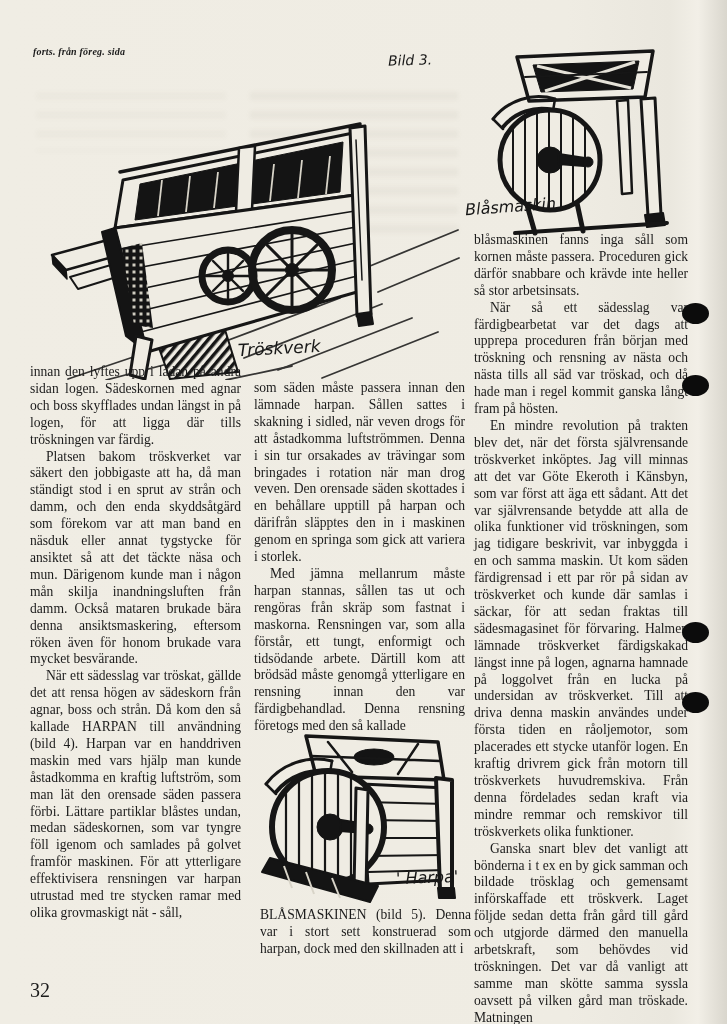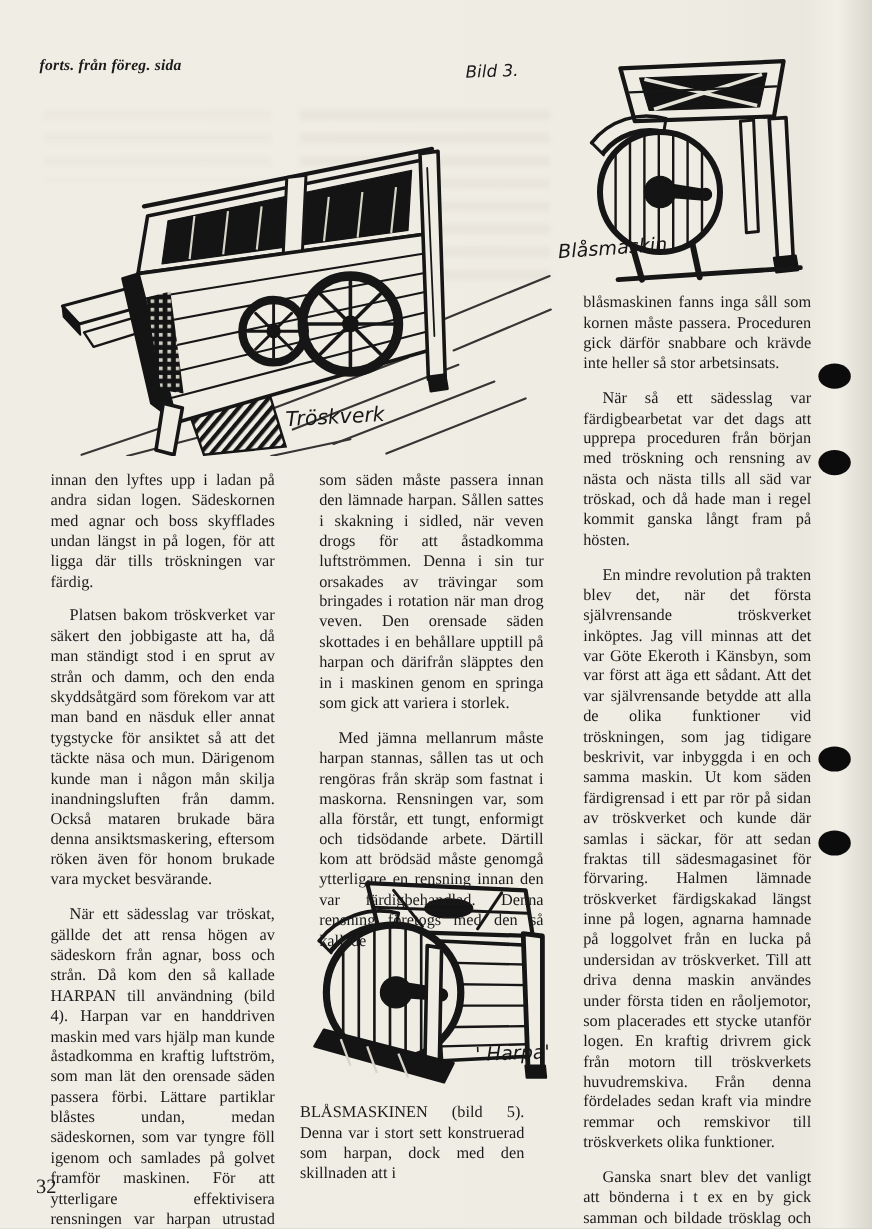--- a/index.html
+++ b/index.html
@@ -5,31 +5,31 @@
   html,body { margin:0; padding:0; background:#888; }
   .page {
     position:relative; width:727px; height:1024px; margin:0 auto;
     background:#efece3;
     background-image:linear-gradient(90deg, #f0ede4 0%, #efece3 78%, #eae7de 92%, #f2efe7 96%, #d9d6cd 100%);
     overflow:hidden;
     font-family:"Liberation Serif", serif;
     color:#1b1b1b;
   }
   .top-note, .bottom-note {
-    font-style:italic; font-weight:bold; font-size:13px; letter-spacing:.2px;
+    font-style:italic; font-weight:bold; font-size:10px; letter-spacing:.2px;
   }
   .top-note { position:absolute; left:33px; top:46px; }
   .col {
     position:absolute; width:211px;
     font-size:13.6px; line-height:16.9px;
     text-align:justify; hyphens:auto; -webkit-hyphens:auto;
   }
-  .col p { margin:12px; }
+  .col p { margin:0; }
   .col p.indent { text-indent:16px; }
-  .page-number { position:absolute; left:30px; top:979px; font-size:17px; }
+  .page-number { position:absolute; left:30px; top:979px; font-size:20px; }
   .figure { position:absolute; }
   .hand {
     position:absolute;
     font-family:"DejaVu Sans", sans-serif; font-style:italic;
     color:#171717; white-space:nowrap;
   }
   .binder-dot {
     position:absolute; width:27px; height:21px;
     background:#0c0c0c; border-radius:50%;
   }
@@ -232,31 +232,31 @@
       <path class="ink-fill" stroke-width="2" d="M14 128 L122 156 L114 172 L6 142 Z"></path>
       <g stroke="#d8d4c8" stroke-width="2">
           <path d="M28 136 L36 158"></path>
           <path d="M50 142 L58 164"></path>
           <path d="M76 148 L84 168"></path>
         </g>
     </svg>
     <div class="hand" style="left:140px; top:138px; font-size:16px; transform:rotate(-2deg);">' Harpa'</div>
   </div>
 
-  <div class="col" style="left:30px; top:380px;">
+  <div class="col" style="left:30px; top:364px;">
     <p>innan den lyftes upp i ladan på andra sidan logen. Sädeskornen med agnar och boss skyfflades undan längst in på logen, för att ligga där tills tröskningen var färdig.</p>
     <p class="indent">Platsen bakom tröskverket var säkert den jobbigaste att ha, då man ständigt stod i en sprut av strån och damm, och den enda skyddsåtgärd som förekom var att man band en näsduk eller annat tygstycke för ansiktet så att det täckte näsa och mun. Därigenom kunde man i någon mån skilja inandningsluften från damm. Också mataren brukade bära denna ansiktsmaskering, eftersom röken även för honom brukade vara mycket besvärande.</p>
     <p class="indent">När ett sädesslag var tröskat, gällde det att rensa högen av sädeskorn från agnar, boss och strån. Då kom den så kallade HARPAN till användning (bild 4). Harpan var en handdriven maskin med vars hjälp man kunde åstadkomma en kraftig luftström, som man lät den orensade säden passera förbi. Lättare partiklar blåstes undan, medan sädeskornen, som var tyngre föll igenom och samlades på golvet framför maskinen. För att ytterligare effektivisera rensningen var harpan utrustad med tre stycken ramar med olika grovmaskigt nät - såll,</p>
   </div>
 
   <div class="col" style="left:254px; top:380px;">
     <p>som säden måste passera innan den lämnade harpan. Sållen sattes i skakning i sidled, när veven drogs för att åstadkomma luftströmmen. Denna i sin tur orsakades av trävingar som bringades i rotation när man drog veven. Den orensade säden skottades i en behållare upptill på harpan och därifrån släpptes den in i maskinen genom en springa som gick att variera i storlek.</p>
     <p class="indent">Med jämna mellanrum måste harpan stannas, sållen tas ut och rengöras från skräp som fastnat i maskorna. Rensningen var, som alla förstår, ett tungt, enformigt och tidsödande arbete. Därtill kom att brödsäd måste genomgå ytterligare en rensning innan den var färdigbehandlad. Denna rensning företogs med den så kallade</p>
   </div>
-  <div class="col" style="left:238px; top:907px;">
+  <div class="col" style="left:260px; top:907px;">
     <p>BLÅSMASKINEN (bild 5). Denna var i stort sett konstruerad som harpan, dock med den skillnaden att i</p>
   </div>
 
   <div class="col" style="left:474px; top:232px; width:214px;">
     <p>blåsmaskinen fanns inga såll som kornen måste passera. Proceduren gick därför snabbare och krävde inte heller så stor arbetsinsats.</p>
     <p class="indent">När så ett sädesslag var färdigbearbetat var det dags att upprepa proceduren från början med tröskning och rensning av nästa och nästa tills all säd var tröskad, och då hade man i regel kommit ganska långt fram på hösten.</p>
     <p class="indent">En mindre revolution på trakten blev det, när det första självrensande tröskverket inköptes. Jag vill minnas att det var Göte Ekeroth i Känsbyn, som var först att äga ett sådant. Att det var självrensande betydde att alla de olika funktioner vid tröskningen, som jag tidigare beskrivit, var inbyggda i en och samma maskin. Ut kom säden färdigrensad i ett par rör på sidan av tröskverket och kunde där samlas i säckar, för att sedan fraktas till sädesmagasinet för förvaring. Halmen lämnade tröskverket färdigskakad längst inne på logen, agnarna hamnade på loggolvet från en lucka på undersidan av tröskverket. Till att driva denna maskin användes under första tiden en råoljemotor, som placerades ett stycke utanför logen. En kraftig drivrem gick från motorn till tröskverkets huvudremskiva. Från denna fördelades sedan kraft via mindre remmar och remskivor till tröskverkets olika funktioner.</p>
     <p class="indent">Ganska snart blev det vanligt att bönderna i t ex en by gick samman och bildade trösklag och gemensamt införskaffade ett tröskverk. Laget följde sedan detta från gård till gård och utgjorde därmed den manuella arbetskraft, som behövdes vid tröskningen. Det var då vanligt att samme man skötte samma syssla oavsett på vilken gård man tröskade. Matningen</p>
 
   </div>

